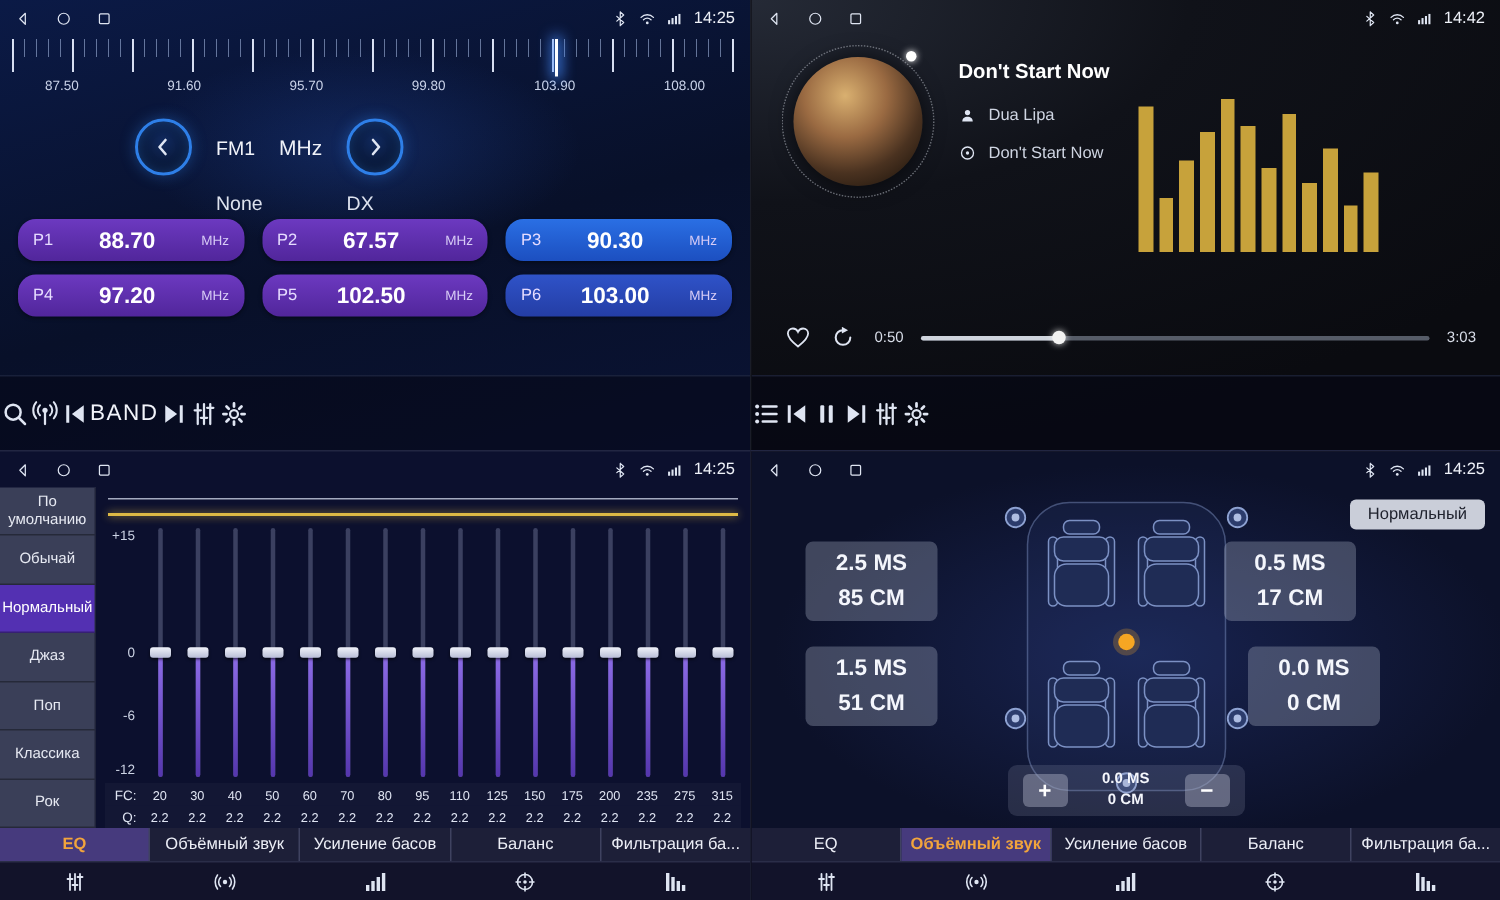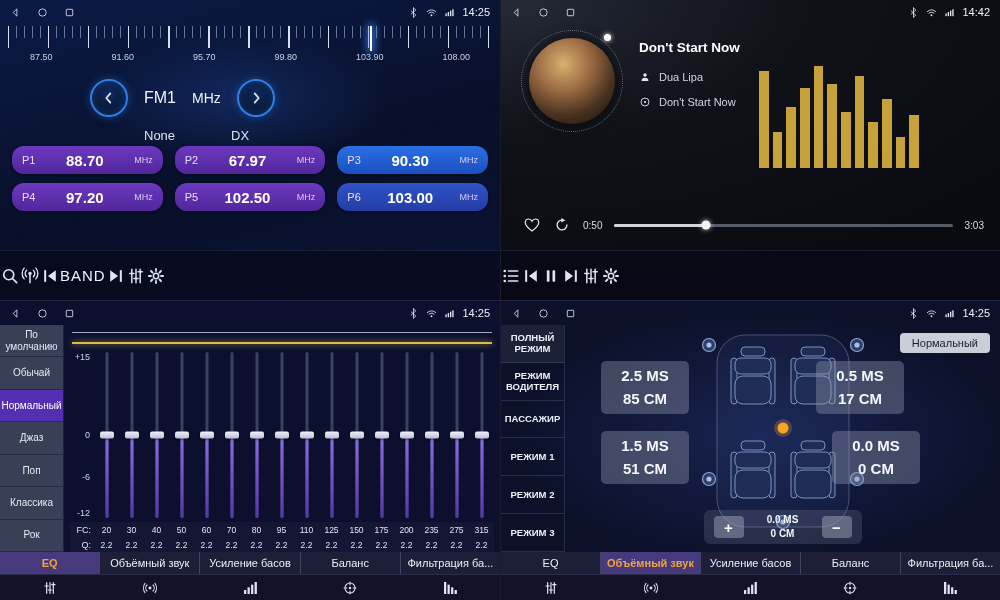--- a/index.html
+++ b/index.html
@@ -23,21 +23,21 @@
   
   .ruler-wrap{height:46px;position:relative;margin-top:2px;}
   .ticks{height:22px;margin:0 8px;background-image:
     repeating-linear-gradient(90deg,rgba(225,232,250,.95) 0 1.5px,transparent 1.5px 40px),
     repeating-linear-gradient(90deg,rgba(160,180,220,.6) 0 1px,transparent 1px 8px);
     background-size:auto 22px,auto 12px;background-repeat:repeat-x;}
   .pointer{position:absolute;top:0;width:2px;height:25px;background:#fff;box-shadow:0 0 9px 2px rgba(70,140,255,.95);}
   .scale-labels{display:flex;justify-content:space-between;padding:4px 30px 0;font-size:9px;color:#c9d2e8;}
   .tune-row{height:52px;display:flex;align-items:center;padding-left:90px;gap:16px;}
   .tune-btn{width:38px;height:38px;border-radius:50%;border:2px solid #2e7fe8;background:radial-gradient(circle at 50% 38%,#10295e,#081531 72%);display:flex;align-items:center;justify-content:center;color:#4a9bff;box-shadow:0 0 10px rgba(46,127,232,.4),inset 0 0 8px rgba(46,127,232,.35);}
-  .band-label{font-size:16px;color:#f2f4fa;}
+  .band-label{font-size:13px;color:#f2f4fa;}
   .freq-big{font-size:34px;font-weight:700;letter-spacing:1px;margin:0 6px;color:#fff;}
   .freq-unit{font-size:14px;color:#eef1f8;}
   .sub-row{height:22px;display:flex;align-items:center;padding-left:144px;gap:56px;font-size:13px;color:#dde2ee;}
   .rds-row{height:22px;display:flex;justify-content:flex-end;align-items:center;padding:0 14px;}
   .rds{font-style:italic;font-weight:800;font-size:11px;letter-spacing:1.5px;text-shadow:0 0 5px rgba(255,255,255,.45);}
   .presets{display:grid;grid-template-columns:repeat(3,1fr);gap:9px 12px;padding:0 12px;}
   .preset{height:28px;border-radius:12px;display:flex;align-items:center;padding:0 10px;gap:6px;box-shadow:0 1px 3px rgba(0,0,0,.45);}
   .preset.purple{background:linear-gradient(180deg,#6c39c0,#51269b);}
   .preset.blue{background:linear-gradient(180deg,#2a6fe4,#1c4fc0);}
   .preset.blue-dark{background:linear-gradient(180deg,#2f53c8,#243da5);}
@@ -289,21 +289,21 @@
       <span>DX</span>
     </div>
     <div class="presets">
         <div class="preset purple">
           <span class="p-num">P1</span>
           <span class="p-freq">88.70</span>
           <span class="p-unit">MHz</span>
         </div>
         <div class="preset purple">
           <span class="p-num">P2</span>
-          <span class="p-freq">67.97</span>
+          <span class="p-freq">67.57</span>
           <span class="p-unit">MHz</span>
         </div>
         <div class="preset blue">
           <span class="p-num">P3</span>
           <span class="p-freq">90.30</span>
           <span class="p-unit">MHz</span>
         </div>
         <div class="preset purple">
           <span class="p-num">P4</span>
           <span class="p-freq">97.20</span>
@@ -672,28 +672,20 @@
         <svg class="ic ic-11">
             <use href="#i-wifi"></use>
           </svg>
         <svg class="ic ic-11">
             <use href="#i-signal"></use>
           </svg>
         <span class="time">14:25</span>
       </div>
     </div>
     <div class="sr-content">
-      <aside class="sr-menu">
-          <div class="mode-item active">ПОЛНЫЙ РЕЖИМ</div>
-          <div class="mode-item">РЕЖИМ ВОДИТЕЛЯ</div>
-          <div class="mode-item">ПАССАЖИР</div>
-          <div class="mode-item">РЕЖИМ 1</div>
-          <div class="mode-item">РЕЖИМ 2</div>
-          <div class="mode-item">РЕЖИМ 3</div>
-        </aside>
       <div class="sr-main">
         <span class="profile-btn">Нормальный</span>
 
         <svg class="car" viewBox="0 0 180 200">
           <defs>
             <g id="seat">
               <rect x="10" y="0" width="24" height="9" rx="4"></rect>
               <rect x="0" y="11" width="6" height="46" rx="3"></rect>
               <rect x="38" y="11" width="6" height="46" rx="3"></rect>
               <rect x="4" y="11" width="36" height="16" rx="6"></rect>

